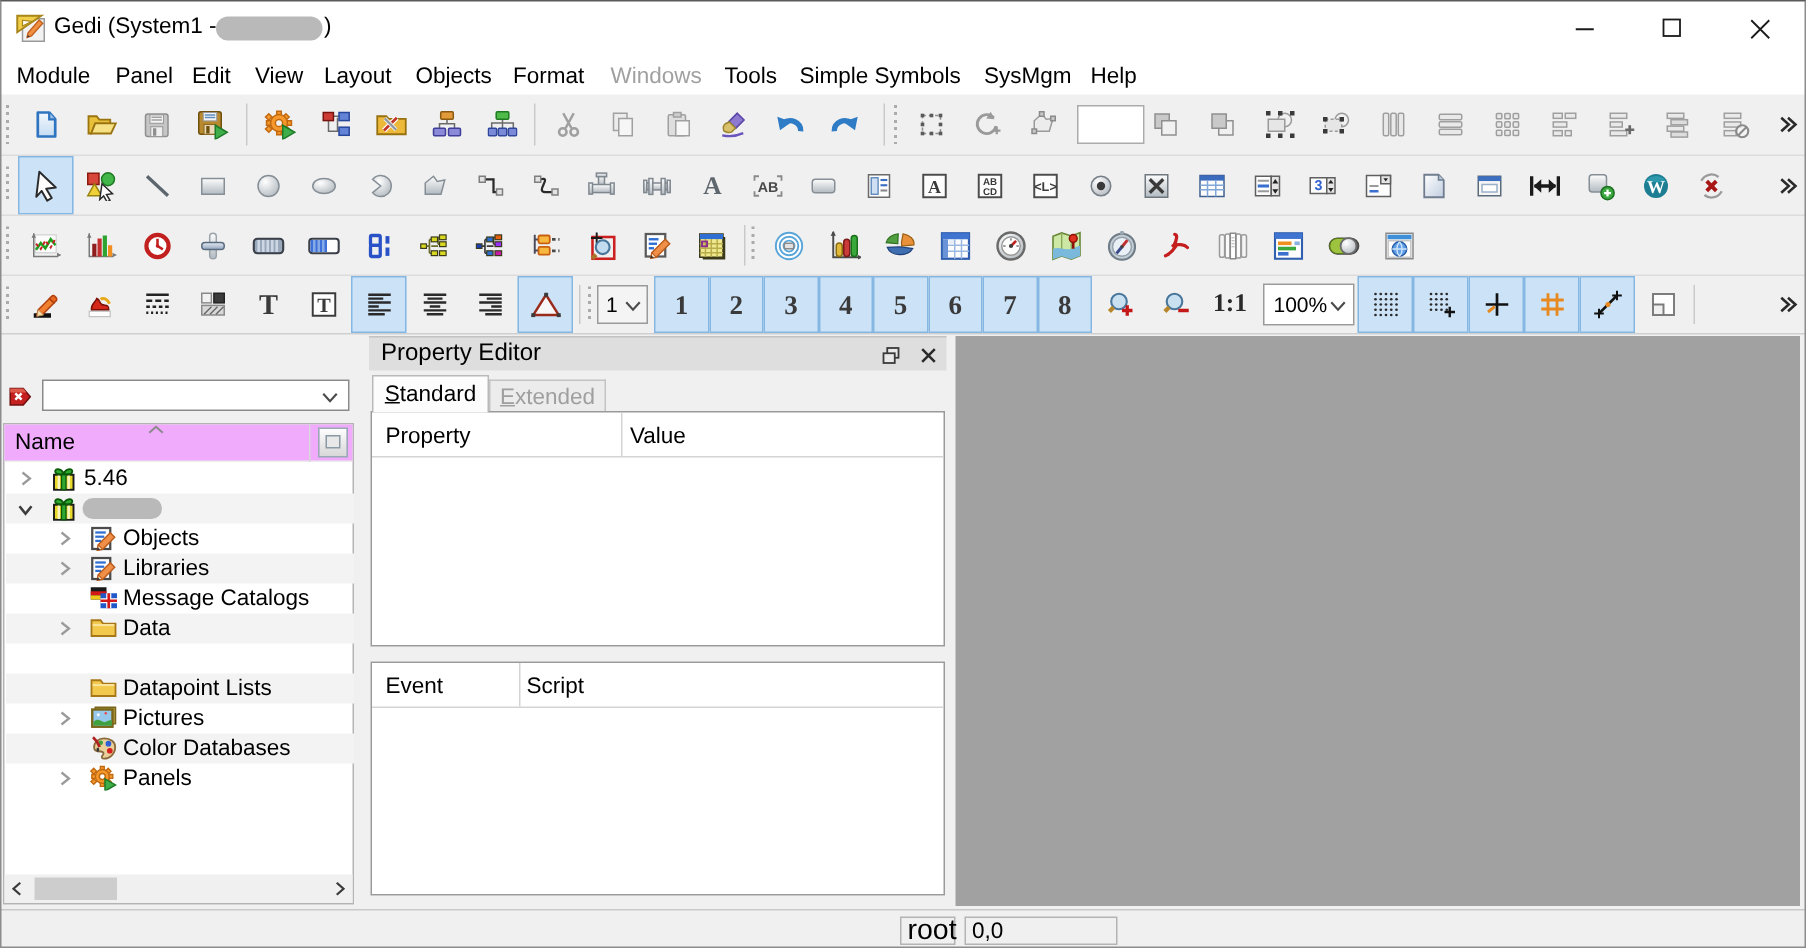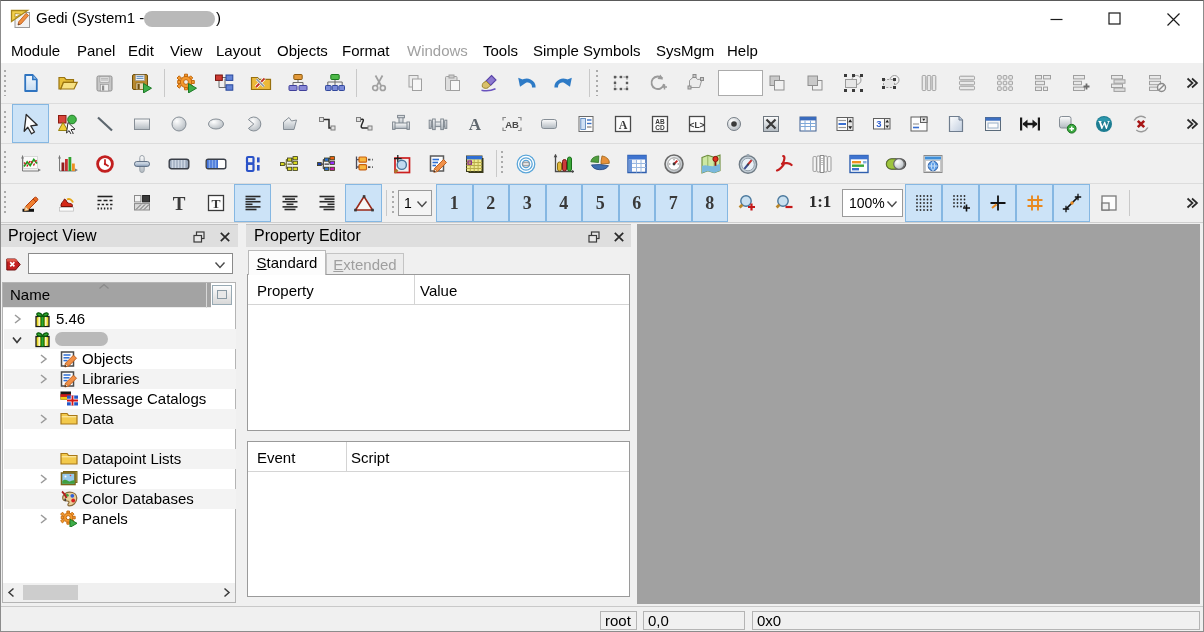--- a/index.html
+++ b/index.html
@@ -971,50 +971,36 @@
     </div>
     <div class="vsep" style="left:1129px;top:6px;bottom:6px"></div>
     <div class="btn" style="left:1180px;width:24px">
       <svg width="14" height="16" viewBox="0 0 14 16">
         <path d="M2.5 3.5l5 4.5-5 4.5M7 3.5l5 4.5-5 4.5" stroke="#2a2a2a" stroke-width="1.7" fill="none"></path>
       </svg>
     </div>
   </div>
 <div class="abs" style="left:0;top:222px;width:1204px;height:1px;background:#cfcfcf"></div>
 <div class="abs" style="left:0;top:224px;width:238px;height:379px">
-<div class="dtitle">
-      <span>Project View</span>
-      <div class="abs" style="left:191px;top:4px">
-        <svg width="16" height="16" viewBox="0 0 16 16">
-          <rect x="5.5" y="3" width="7.5" height="6.5" fill="#e8e8e8" stroke="#3a3a3a" stroke-width="1.2"></rect>
-          <rect x="3" y="6.5" width="7.5" height="6.5" fill="#e8e8e8" stroke="#3a3a3a" stroke-width="1.2"></rect>
-        </svg>
-      </div>
-      <div class="abs" style="left:218px;top:5px">
-        <svg width="14" height="14" viewBox="0 0 14 14">
-          <path d="M2.8 2.8l8.4 8.4M11.2 2.8l-8.4 8.4" stroke="#2a2a2a" stroke-width="1.7"></path>
-        </svg>
-      </div>
-    </div>
 <div class="abs" style="left:6px;top:33px">
       <svg width="15" height="15" viewBox="0 0 15 15">
         <path d="M.8 2h8.7L14.2 7.5 9.5 13H.8z" fill="#c42020" stroke="#6f0f0f"></path>
         <path d="M.8 2h8.7l2.3 2.6H.8z" fill="#dd5a4a" stroke="none"></path>
         <path d="M4.2 5.2l4.2 4.2M8.4 5.2L4.2 9.4" stroke="#fff" stroke-width="1.7"></path>
       </svg>
     </div>
 <div class="abs" style="left:28px;top:29px;width:205px;height:21px;background:#fff;border:1px solid #8a8a8a">
       <div class="abs" style="right:6px;top:7px">
         <svg width="12" height="8" viewBox="0 0 12 8">
           <path d="M1.5 1.5L6 6.5l4.5-5" fill="none" stroke="#4a4a4a" stroke-width="1.4"></path>
         </svg>
       </div>
     </div>
 <div class="abs" style="left:2px;top:58px;width:234px;height:321px;background:#fff;border:1px solid #b4b4b4">
-<div class="abs" style="left:0;top:0;width:208px;height:25px;background:#a3a3a3;border-bottom:1px solid #ececec">
+<div class="abs" style="left:0;top:0;width:232px;height:25px;background:#f0abfc;border-bottom:1px solid #ececec">
         <span style="position:absolute;left:7px;top:3px">Name</span>
         <div class="abs" style="left:95px;top:0">
           <svg width="12" height="7" viewBox="0 0 12 7">
             <path d="M1.5 5.5L6 1.5l4.5 4" fill="none" stroke="#8a8a8a" stroke-width="1.3"></path>
           </svg>
         </div>
         <div class="abs" style="left:203px;top:0;width:1px;height:25px;background:#d8d8d8"></div>
       </div>
 <div class="abs" style="left:209px;top:2px;width:20px;height:20px;border:1px solid #98aab4;background:linear-gradient(#fdfdfd,#d8d8d8)">
         <div class="abs" style="left:4px;top:4px;width:10px;height:9px;border:1px solid #8a9aa4;background:#e8e8e8"></div>
@@ -1214,16 +1200,15 @@
 <div class="abs" style="left:1px;top:217px;width:383px;height:156px;background:#fff;border:1px solid #9a9a9a">
       <span style="position:absolute;left:9px;top:7px">Event</span>
       <span style="position:absolute;left:103px;top:7px">Script</span>
       <div class="abs" style="left:98px;top:0;width:1px;height:29px;background:#d4d4d4"></div>
       <div class="abs" style="left:0;top:29px;width:100%;height:1px;background:#d4d4d4"></div>
     </div>
 </div>
 <div class="abs" style="left:637px;top:224px;width:563px;height:380px;background:#a1a1a1"></div>
 <div class="abs" style="left:0;top:604px;width:1204px;height:28px;background:#f0f0f0">
     <div class="abs" style="left:0;top:2px;width:100%;height:1px;background:#c9c9c9"></div>
-    <div class="abs" style="left:600px;top:7px;width:37px;height:19px;border:1px solid #b4b4b4;padding:0 4px;font-size:15px;line-height:18px">root</div>
+    <div class="abs" style="left:600px;top:7px;width:37px;height:19px;border:1px solid #b4b4b4;padding:0 4px;font-size:19px;line-height:18px">root</div>
     <div class="abs" style="left:643px;top:7px;width:102px;height:19px;border:1px solid #b4b4b4;padding:0 4px;font-size:15px;line-height:18px">0,0</div>
-    <div class="abs" style="left:752px;top:7px;width:448px;height:19px;border:1px solid #b4b4b4;padding:0 4px;font-size:15px;line-height:18px">0x0</div>
   </div>
 <div class="abs" style="left:0;top:0;width:1204px;height:632px;border:1px solid #8c8c8c;border-top:1px solid #5a5a5a;pointer-events:none"></div>
 </body></html>

